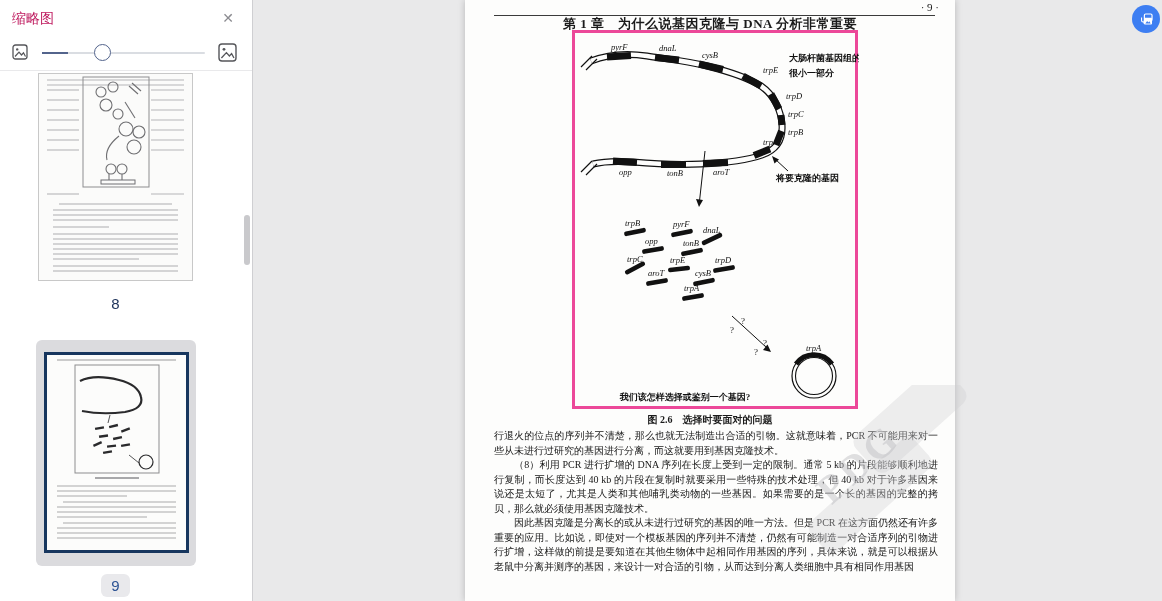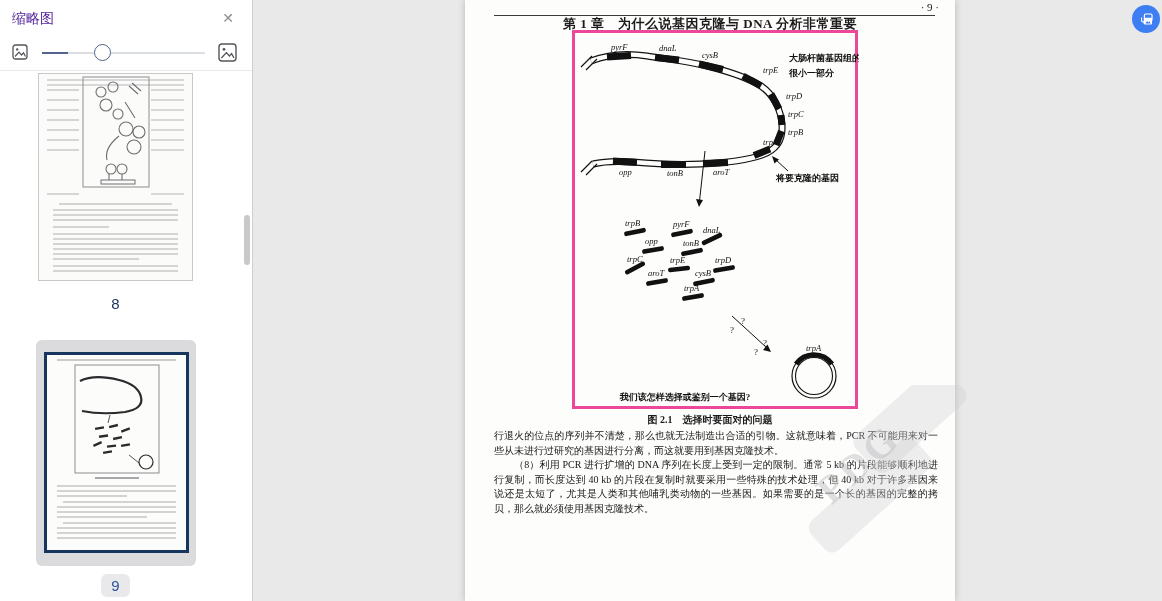--- a/index.html
+++ b/index.html
@@ -3,21 +3,21 @@
 <meta charset="utf-8">
 <style>
   * { margin:0; padding:0; box-sizing:border-box; }
   html,body { width:1162px; height:601px; overflow:hidden; }
   body { background:#e9e9ea; font-family:"Liberation Sans", sans-serif; position:relative; }
 
   
   .sidebar { position:absolute; left:0; top:0; width:253px; height:601px;
              background:#ffffff; border-right:1px solid #cfcfd2; z-index:5; }
   .sb-header { position:absolute; top:0; left:0; width:100%; height:36px; }
-  .sb-title { position:absolute; left:12px; top:0; line-height:36px; font-size:14px; color:#4c1d95; }
+  .sb-title { position:absolute; left:12px; top:0; line-height:36px; font-size:14px; color:#be185d; }
   .sb-close { position:absolute; right:15px; top:9px; width:18px; height:18px; color:#8b8b90;
               font-size:14px; line-height:18px; text-align:center; cursor:pointer; }
   .sb-toolbar { position:absolute; top:36px; left:0; width:100%; height:34px; }
   .icon-img { position:absolute; top:8px; cursor:pointer; }
   .icon-img.small { left:12px; }
   .icon-img.large { right:15px; top:7px; }
   .slider-track { position:absolute; left:42px; top:16px; width:163px; height:2px;
                   background:#dadde2; border-radius:1px; cursor:pointer; }
   .slider-fill { position:absolute; left:0; top:0; height:2px; width:26px; background:#53648c; }
   .slider-handle { position:absolute; left:52px; top:-8px; width:17px; height:17px; border-radius:50%;
@@ -322,25 +322,26 @@
       <g>
         <circle cx="239" cy="343" r="22" fill="none" stroke="#111" stroke-width="1.2"></circle>
         <circle cx="239" cy="343" r="18.5" fill="none" stroke="#111" stroke-width="1.1"></circle>
         <path d="M221,331 A22,22 0 0 1 257,331" fill="none" stroke="#111" stroke-width="5"></path>
       </g>
       <text class="gene" x="231" y="318">trpA</text>
       <text class="cjk" x="110" y="367" text-anchor="middle">我们该怎样选择或鉴别一个基因?</text>
     </svg>
   </div>
 
-  <div class="fig-caption">图 2.1　选择时要面对的问题</div>
+  <div class="fig-caption">图 2.6　选择时要面对的问题</div>
 
   <div class="body-text">
     <p>行退火的位点的序列并不清楚，那么也就无法制造出合适的引物。这就意味着，PCR 不可能用来对一些从未进行过研究的基因进行分离，而这就要用到基因克隆技术。</p>
     <p class="indent">（8）利用 PCR 进行扩增的 DNA 序列在长度上受到一定的限制。通常 5 kb 的片段能够顺利地进行复制，而长度达到 40 kb 的片段在复制时就要采用一些特殊的技术处理，但 40 kb 对于许多基因来说还是太短了，尤其是人类和其他哺乳类动物的一些基因。如果需要的是一个长的基因的完整的拷贝，那么就必须使用基因克隆技术。</p>
+    <p class="indent">因此基因克隆是分离长的或从未进行过研究的基因的唯一方法。但是 PCR 在这方面仍然还有许多重要的应用。比如说，即使对一个模板基因的序列并不清楚，仍然有可能制造一对合适序列的引物进行扩增，这样做的前提是要知道在其他生物体中起相同作用基因的序列，具体来说，就是可以根据从老鼠中分离并测序的基因，来设计一对合适的引物，从而达到分离人类细胞中具有相同作用基因</p>
   </div>
 
   <div class="watermark">
     <div class="wm-blob wm-b1"></div>
     <div class="wm-blob wm-b2"></div>
     <div class="wm-inner">PDG</div>
   </div>
 </div>
 
 <div class="fab">

